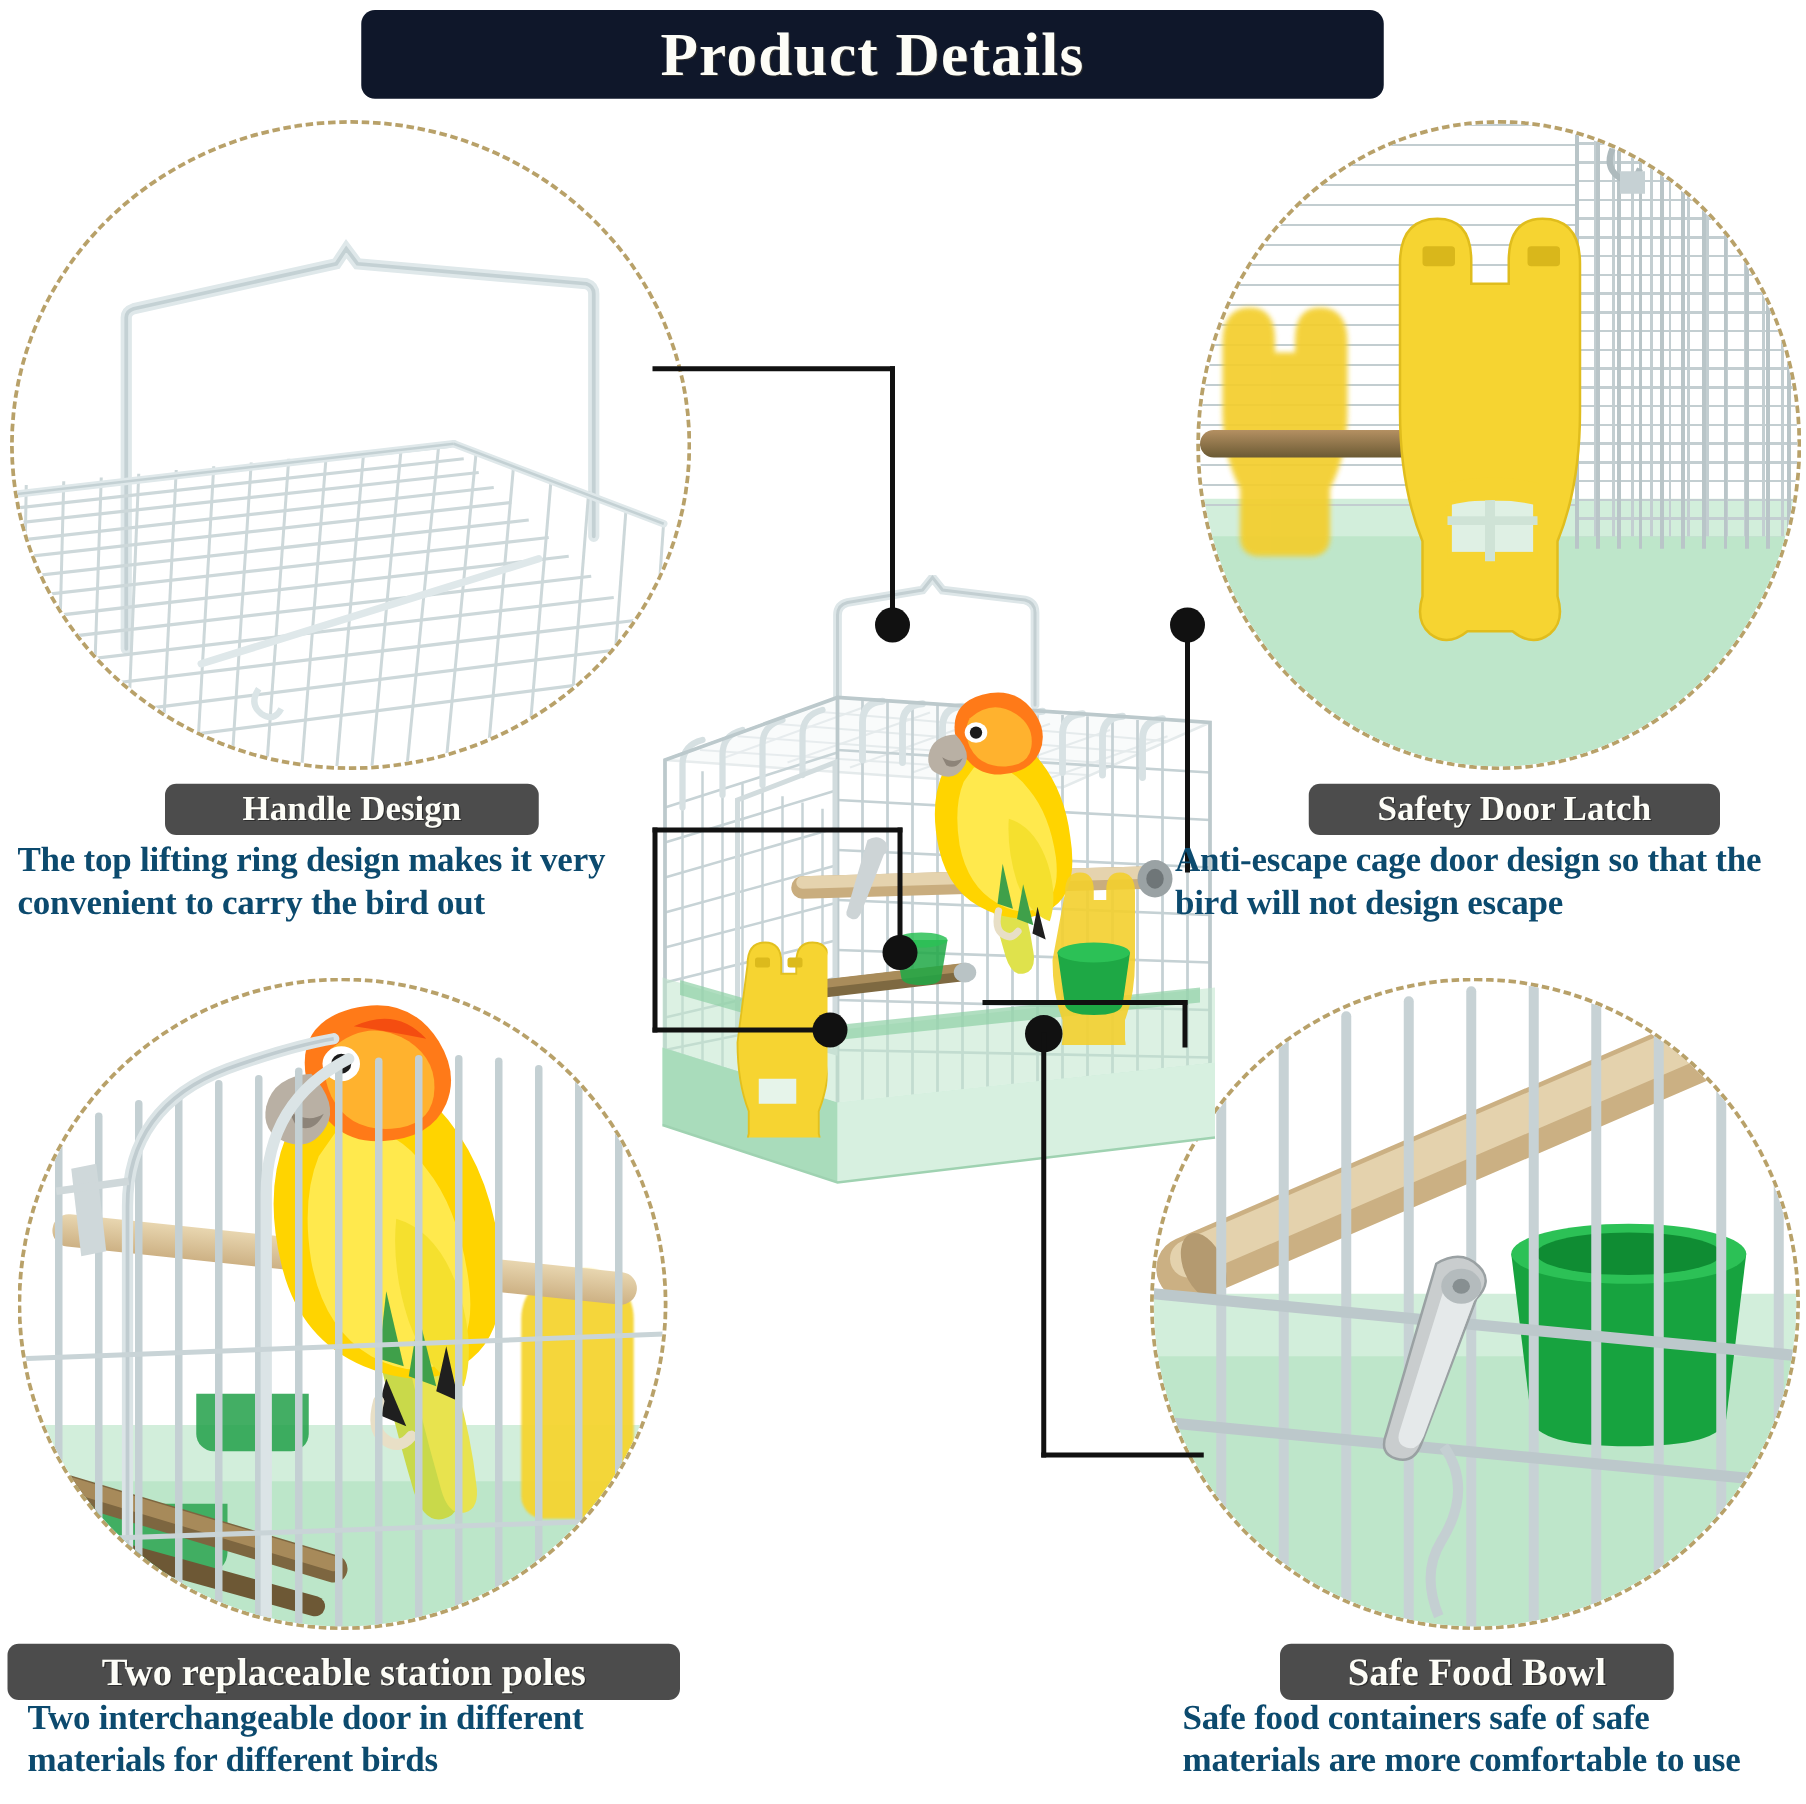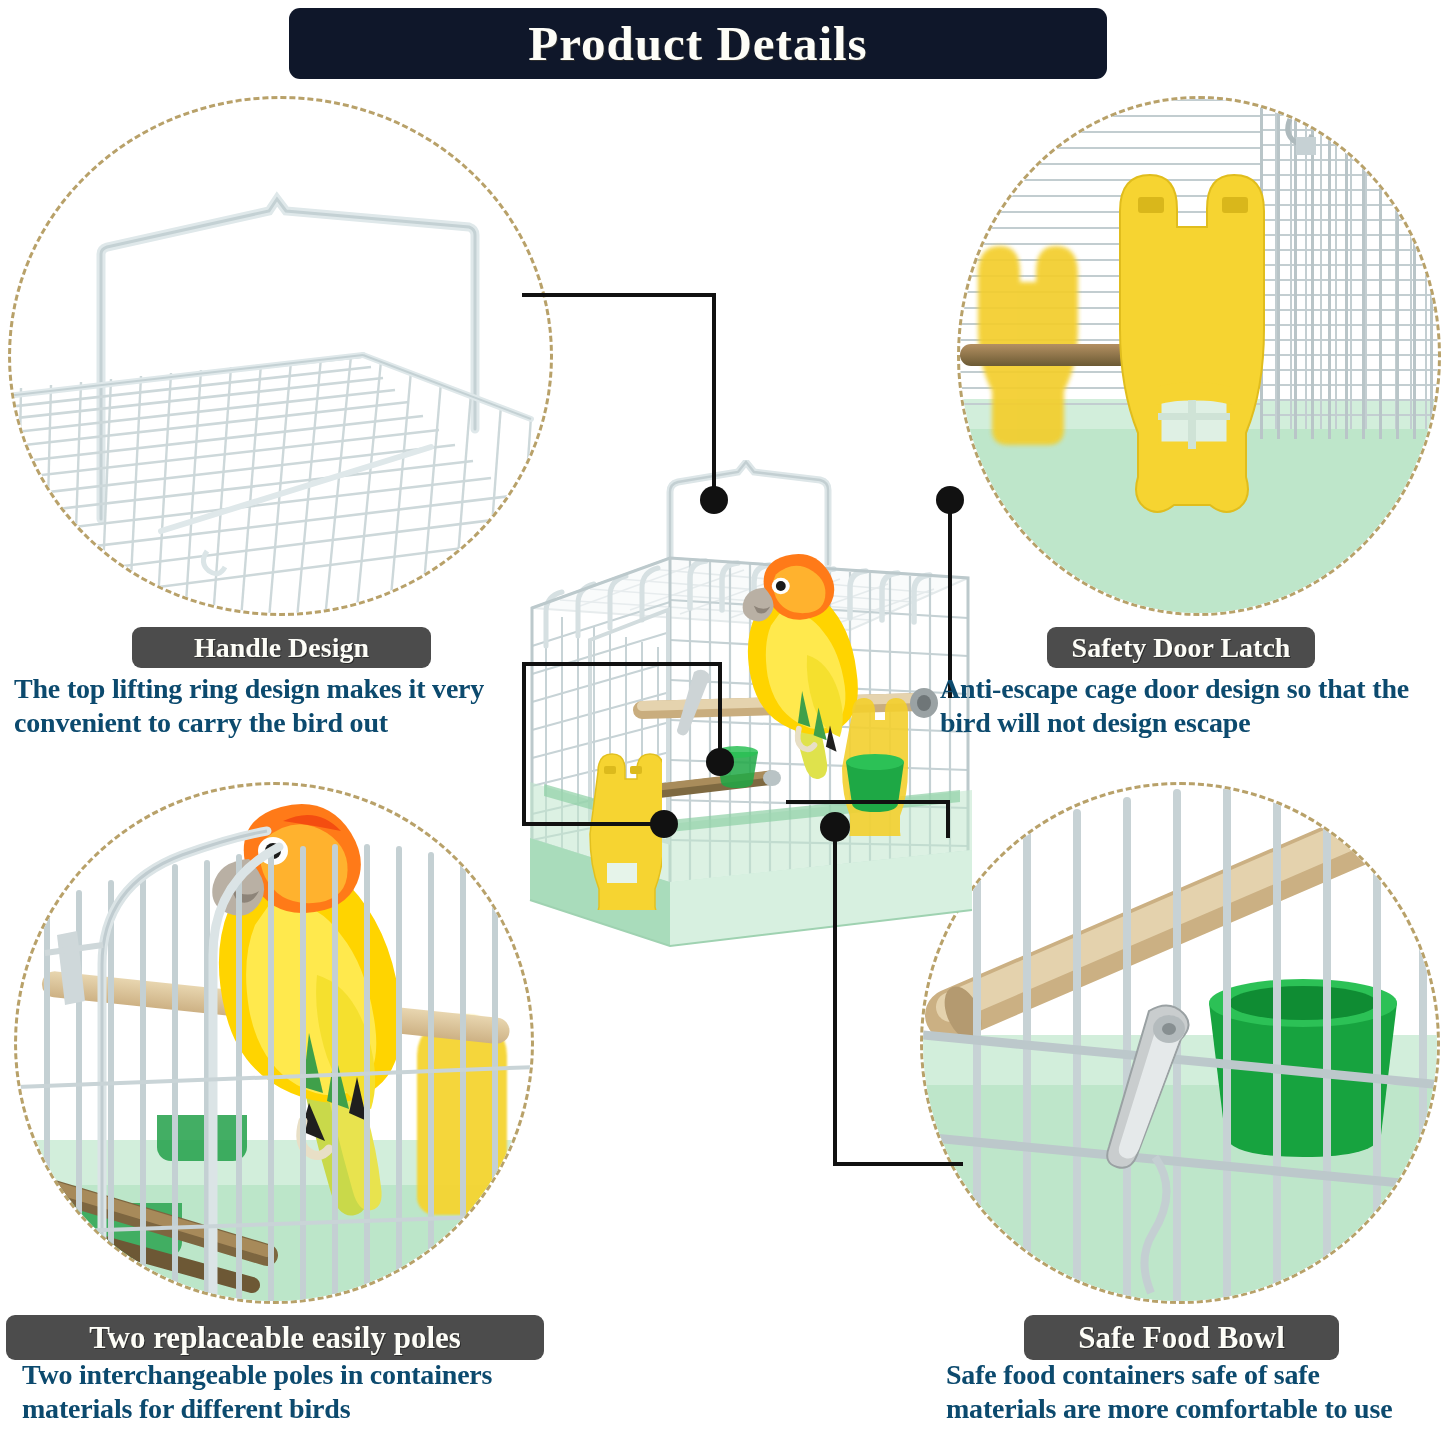--- a/index.html
+++ b/index.html
@@ -22,21 +22,21 @@
     position:absolute;background:#4c4c4c;border-radius:9px;
     display:flex;align-items:center;justify-content:center;
     padding:16px 16px;box-sizing:border-box;
   }
   .label-chip span{
     color:#fdfdf7;font-weight:bold;white-space:nowrap;
     text-shadow:1px 1px 0 #2d2d2d;
   }
   .chip-tl{left:132px;top:627px;width:299px;height:41px;}
   .chip-tl span{font-size:28px;}
-  .chip-tr{left:1047px;top:627px;width:268px;height:41px;}
+  .chip-tr{left:1047px;top:627px;width:329px;height:41px;}
   .chip-tr span{font-size:28px;}
   .chip-bl{left:6px;top:1315px;width:538px;height:45px;}
   .chip-bl span{font-size:31px;}
   .chip-br{left:1024px;top:1315px;width:315px;height:45px;}
   .chip-br span{font-size:31px;}
 
   
   .desc{
     position:absolute;text-align:left;color:#0c4a6e;font-weight:bold;
     line-height:1.2;letter-spacing:-0.2px;
@@ -519,20 +519,20 @@
   <span>Handle Design</span>
 </div>
 <div class="desc desc-tl">The top lifting ring design makes it very convenient to carry the bird out</div>
 
 <div class="label-chip chip-tr">
   <span>Safety Door Latch</span>
 </div>
 <div class="desc desc-tr">Anti-escape cage door design so that the bird will not design escape</div>
 
 <div class="label-chip chip-bl">
-  <span>Two replaceable easily poles</span>
-</div>
-<div class="desc desc-bl">Two interchangeable poles in containers materials for different birds</div>
+  <span>Two replaceable station poles</span>
+</div>
+<div class="desc desc-bl">Two interchangeable door in different materials for different birds</div>
 
 <div class="label-chip chip-br">
   <span>Safe Food Bowl</span>
 </div>
 <div class="desc desc-br">Safe food containers safe of safe materials are more comfortable to use</div>
 
 </body></html>

